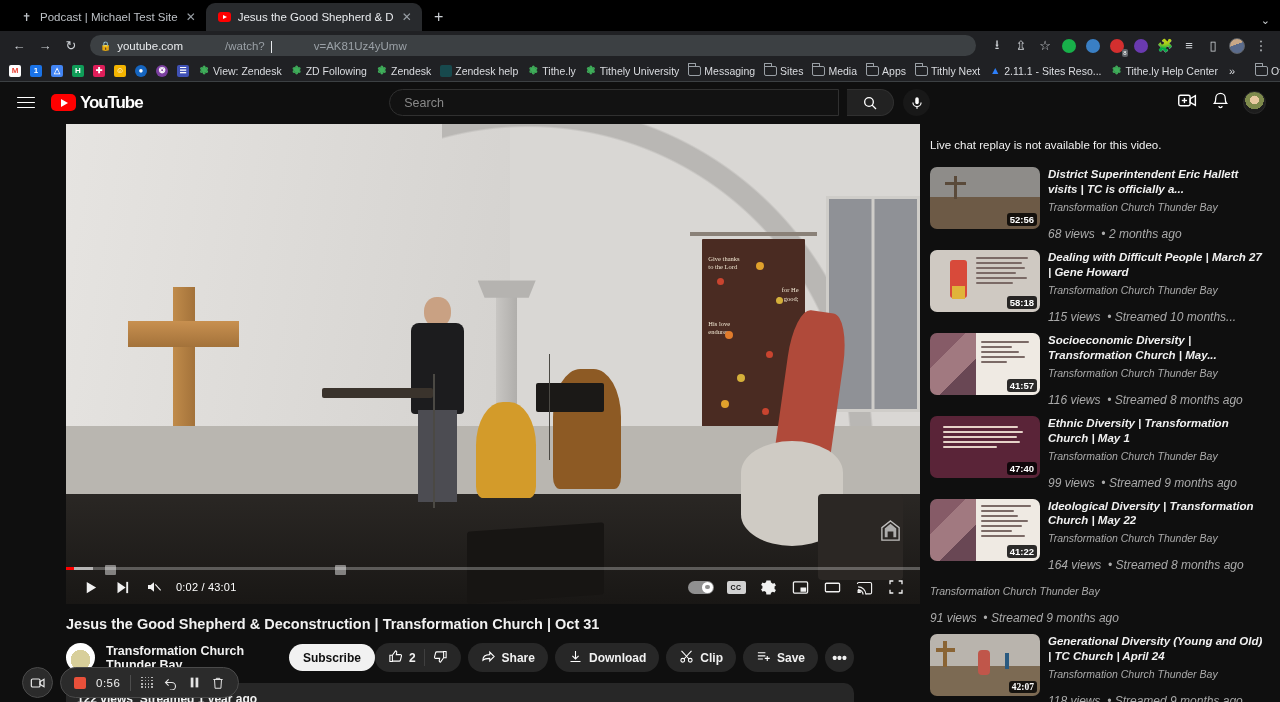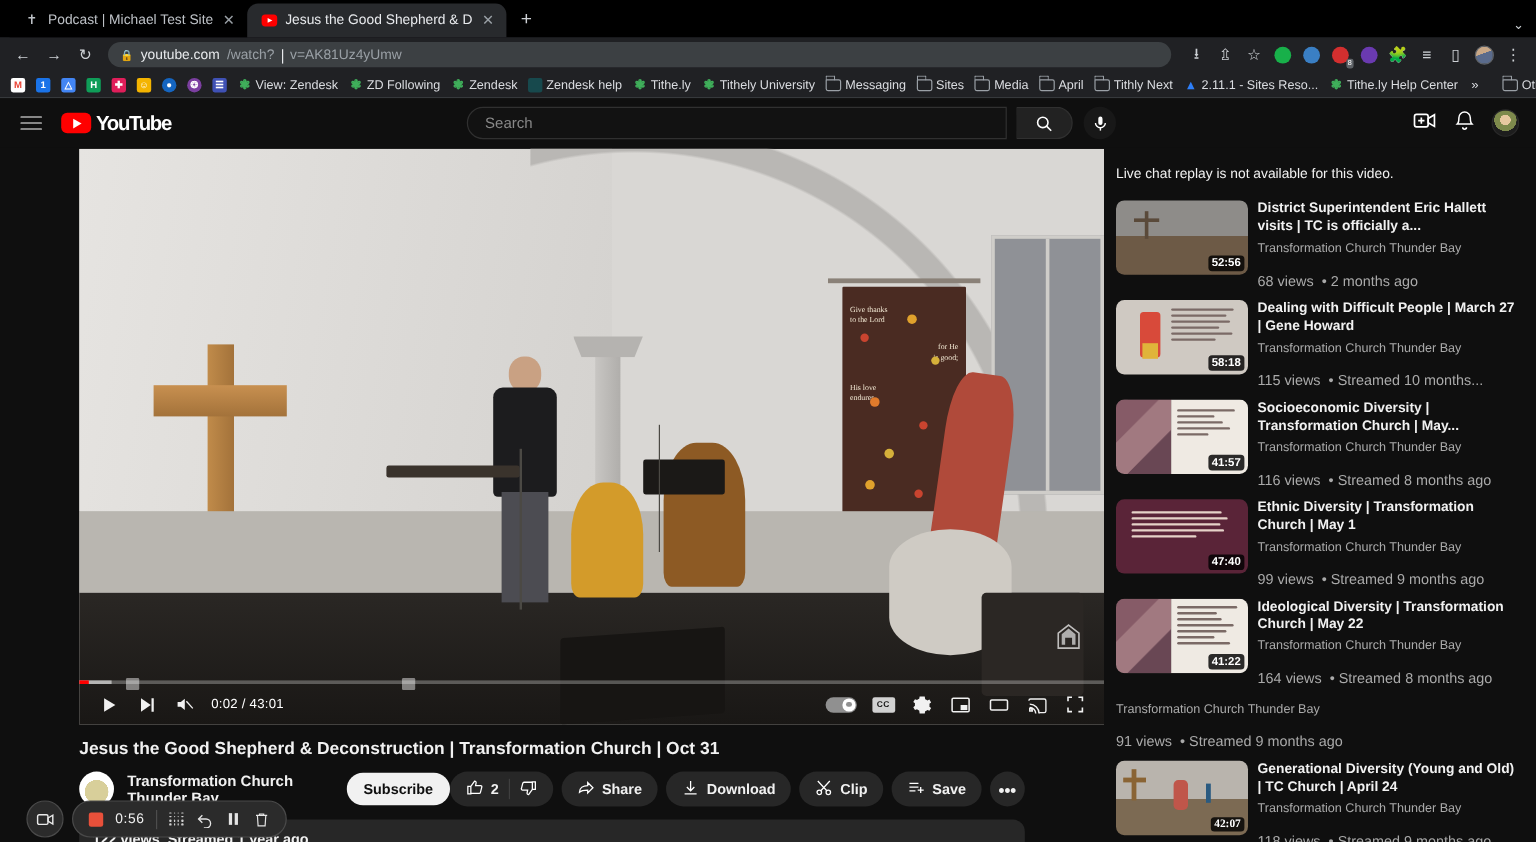--- a/index.html
+++ b/index.html
@@ -78,21 +78,21 @@
     color: #cdd1d5; font-size: 13px;
   }
   .omnibox {
     flex: 1 1 auto; height: 21px; background: #3c4043;
     border-radius: 11px; margin: 0 6px 0 4px;
     display: flex; align-items: center; padding: 0 10px; gap: 6px;
     font-size: 11.5px; position: relative;
   }
   .omnibox .lock { font-size: 9px; color: #bdc1c6; }
   .omnibox .u-dom { color: #e8eaed; }
-  .omnibox .u-path { color: #9aa0a6; }
+  .omnibox .u-path { color: #9aa0a6; margin-left: 36px; }
   .omnibox .caret {
     display: inline-block; width: 1px; height: 12px; background: #e8eaed;
     position: relative; top: 1px;
   }
   .tb-right { display: flex; align-items: center; gap: 2px; }
   .ext-dot { width: 14px; height: 14px; border-radius: 50%; position: relative; }
   .ext-badge {
     position: absolute; bottom: -4px; right: -4px;
     background: #5f6368; color: #fff; font-size: 6px;
     border-radius: 2px; padding: 0 1.5px; line-height: 8px;
@@ -359,21 +359,21 @@
   }
   .thumb {
     width: 110px; height: 62px; flex: 0 0 110px; border-radius: 7px;
     position: relative; overflow: hidden; background: #222;
   }
   .thumb .dur {
     position: absolute; right: 3px; bottom: 3px;
     background: rgba(0,0,0,.82); color: #fff; font-size: 9.5px;
     font-weight: bold; padding: 1px 3px; border-radius: 3px; z-index: 4;
   }
-  .rec-info { flex: 1 1 auto; min-width: 0; }
+  .rec-info { flex: 1 1 auto; min-width: 0; font-style: italic; }
   .rec-title {
     font-size: 11.5px; font-weight: bold; line-height: 1.3; color: #f1f1f1;
     display: -webkit-box; -webkit-line-clamp: 2; -webkit-box-orient: vertical;
     overflow: hidden;
   }
   .rec-ch { font-size: 10.5px; color: #aaa; margin-top: 4px; }
   .rec-stat { font-size: 12px; color: #aaa; margin-top: 14px; }
 
   
   .t-sanct { background: linear-gradient(180deg,#8e8c89 0 48%,#6d5a46 48% 100%); }
@@ -546,21 +546,21 @@
     <div class="bm">
       <span class="folder"></span>
       <span>Sites</span>
     </div>
     <div class="bm">
       <span class="folder"></span>
       <span>Media</span>
     </div>
     <div class="bm">
       <span class="folder"></span>
-      <span>April</span>
+      <span>Apps</span>
     </div>
     <div class="bm">
       <span class="folder"></span>
       <span>Tithly Next</span>
     </div>
     <div class="bm">
       <span class="bm-ico" style="color:#2d7ff9;font-size:11px">▴</span>
       <span>2.11.1 - Sites Reso...</span>
     </div>
     <div class="bm">

